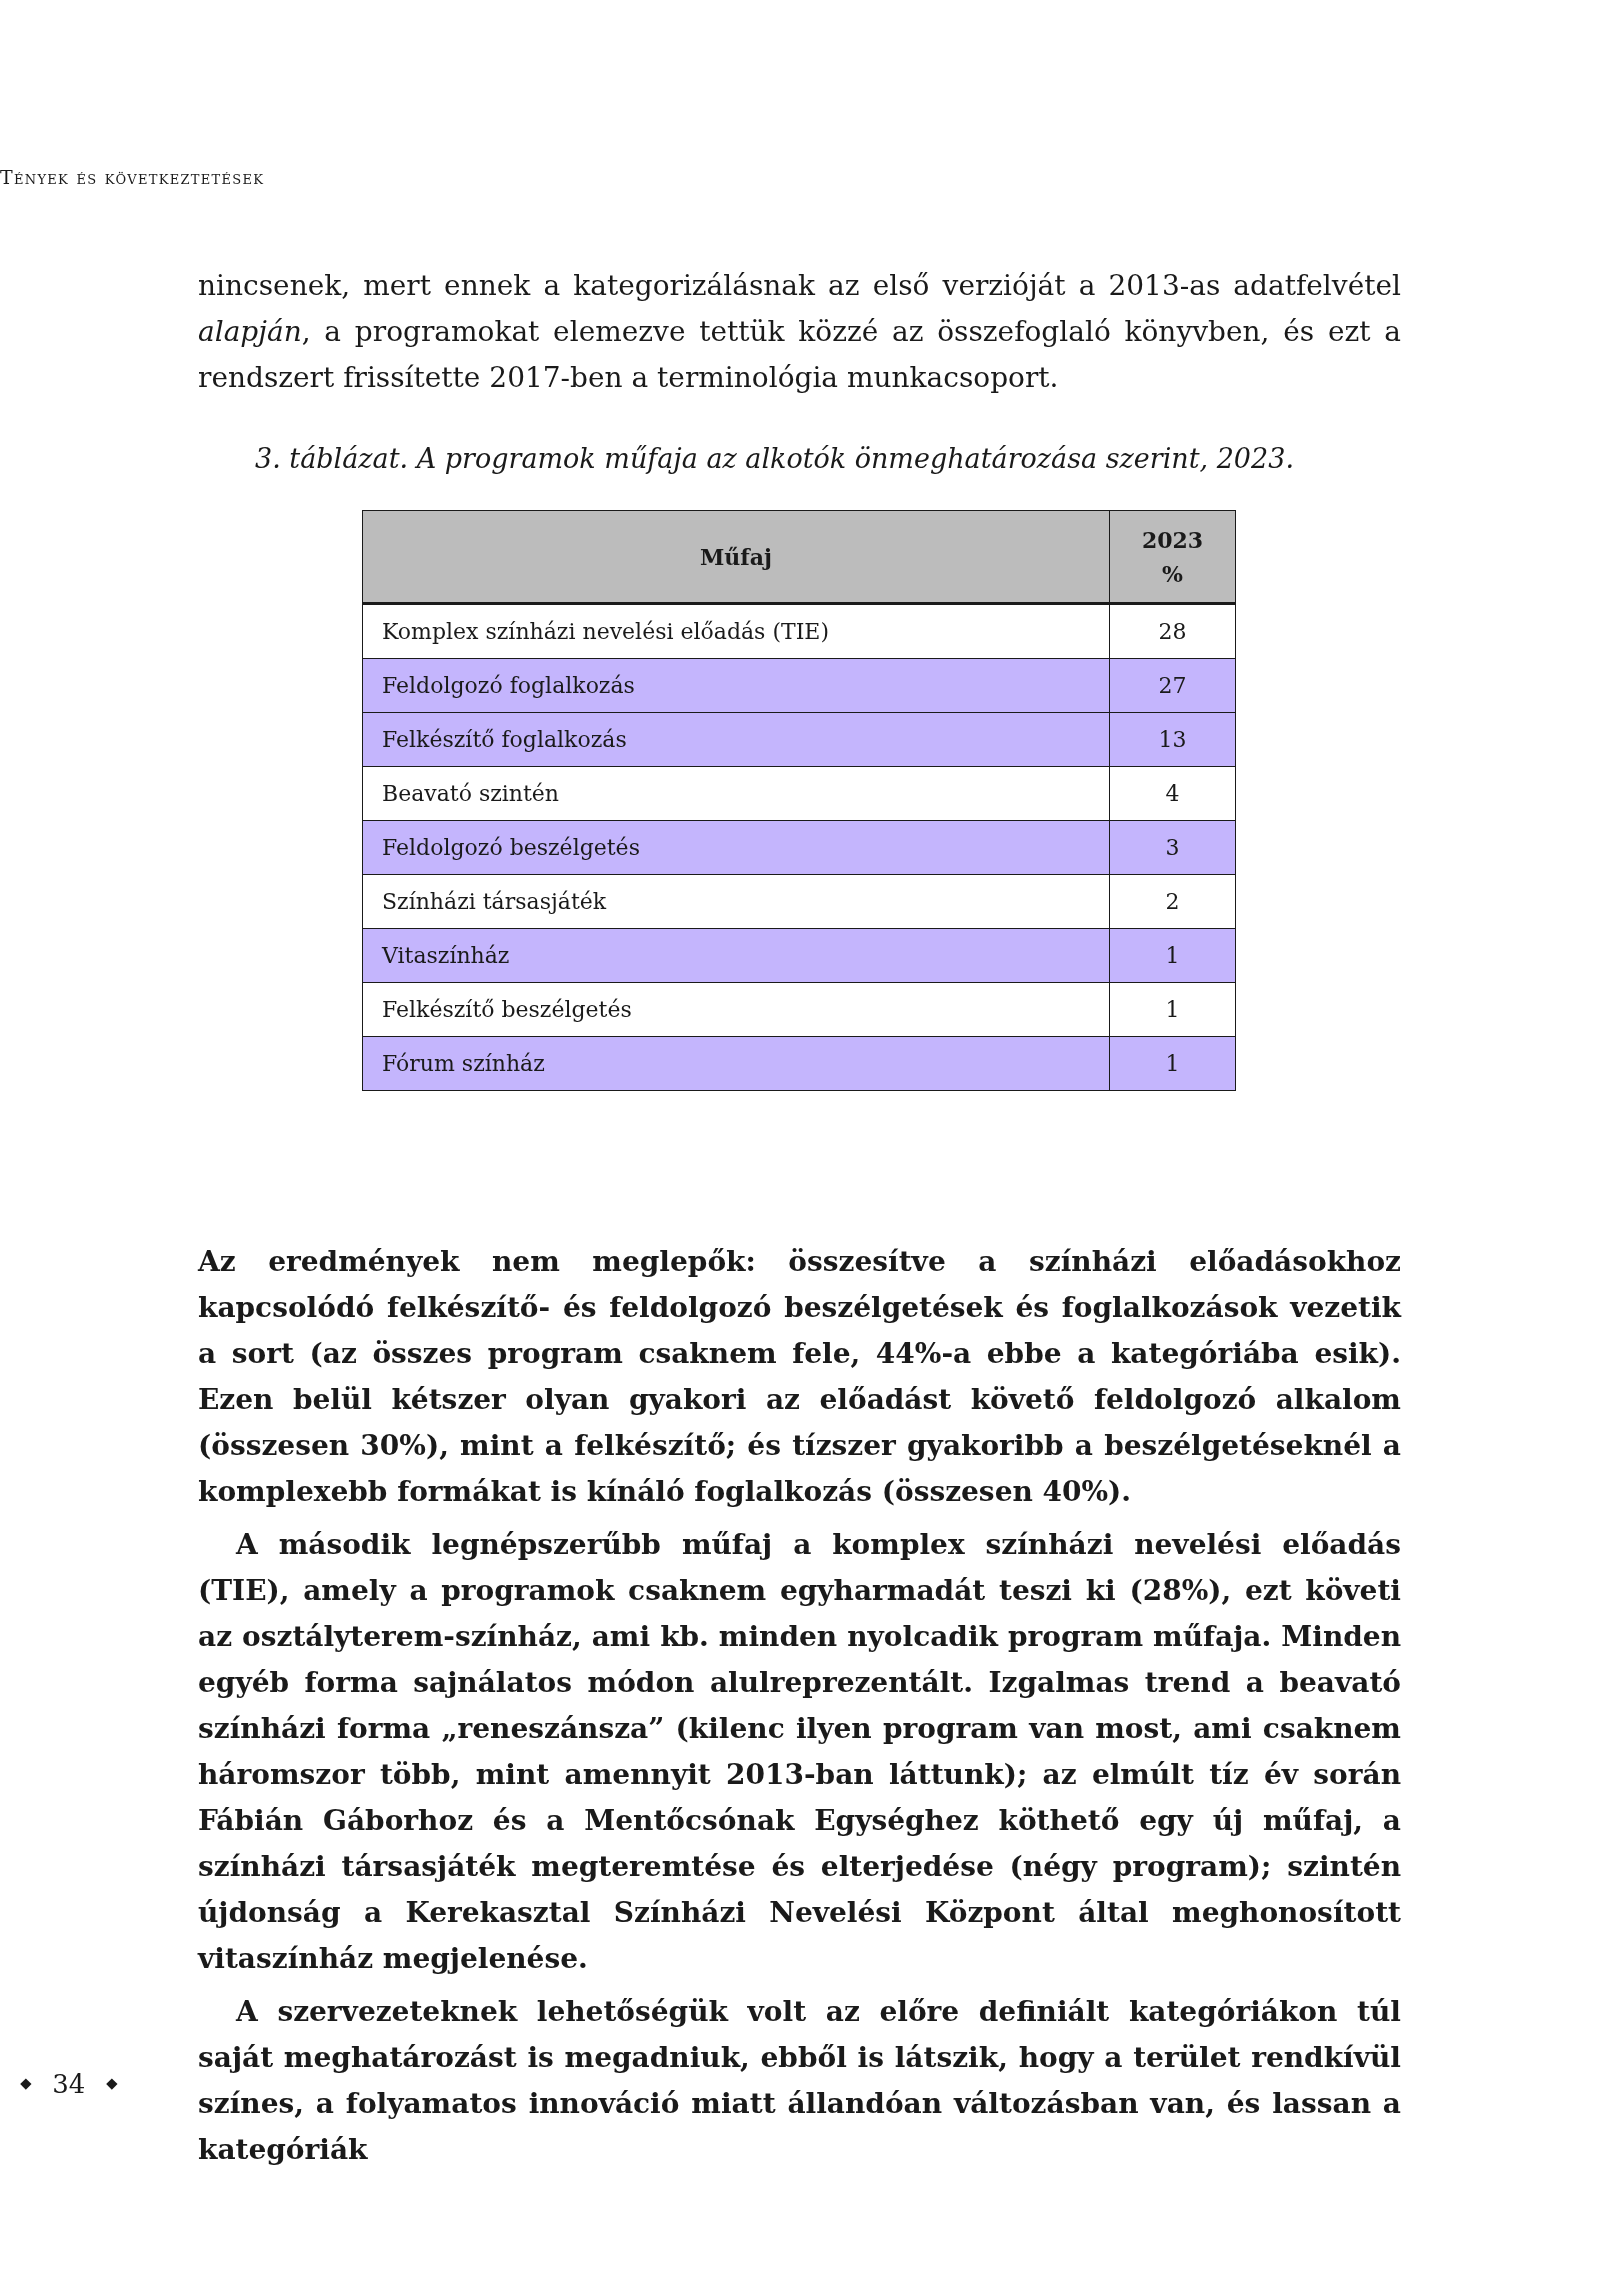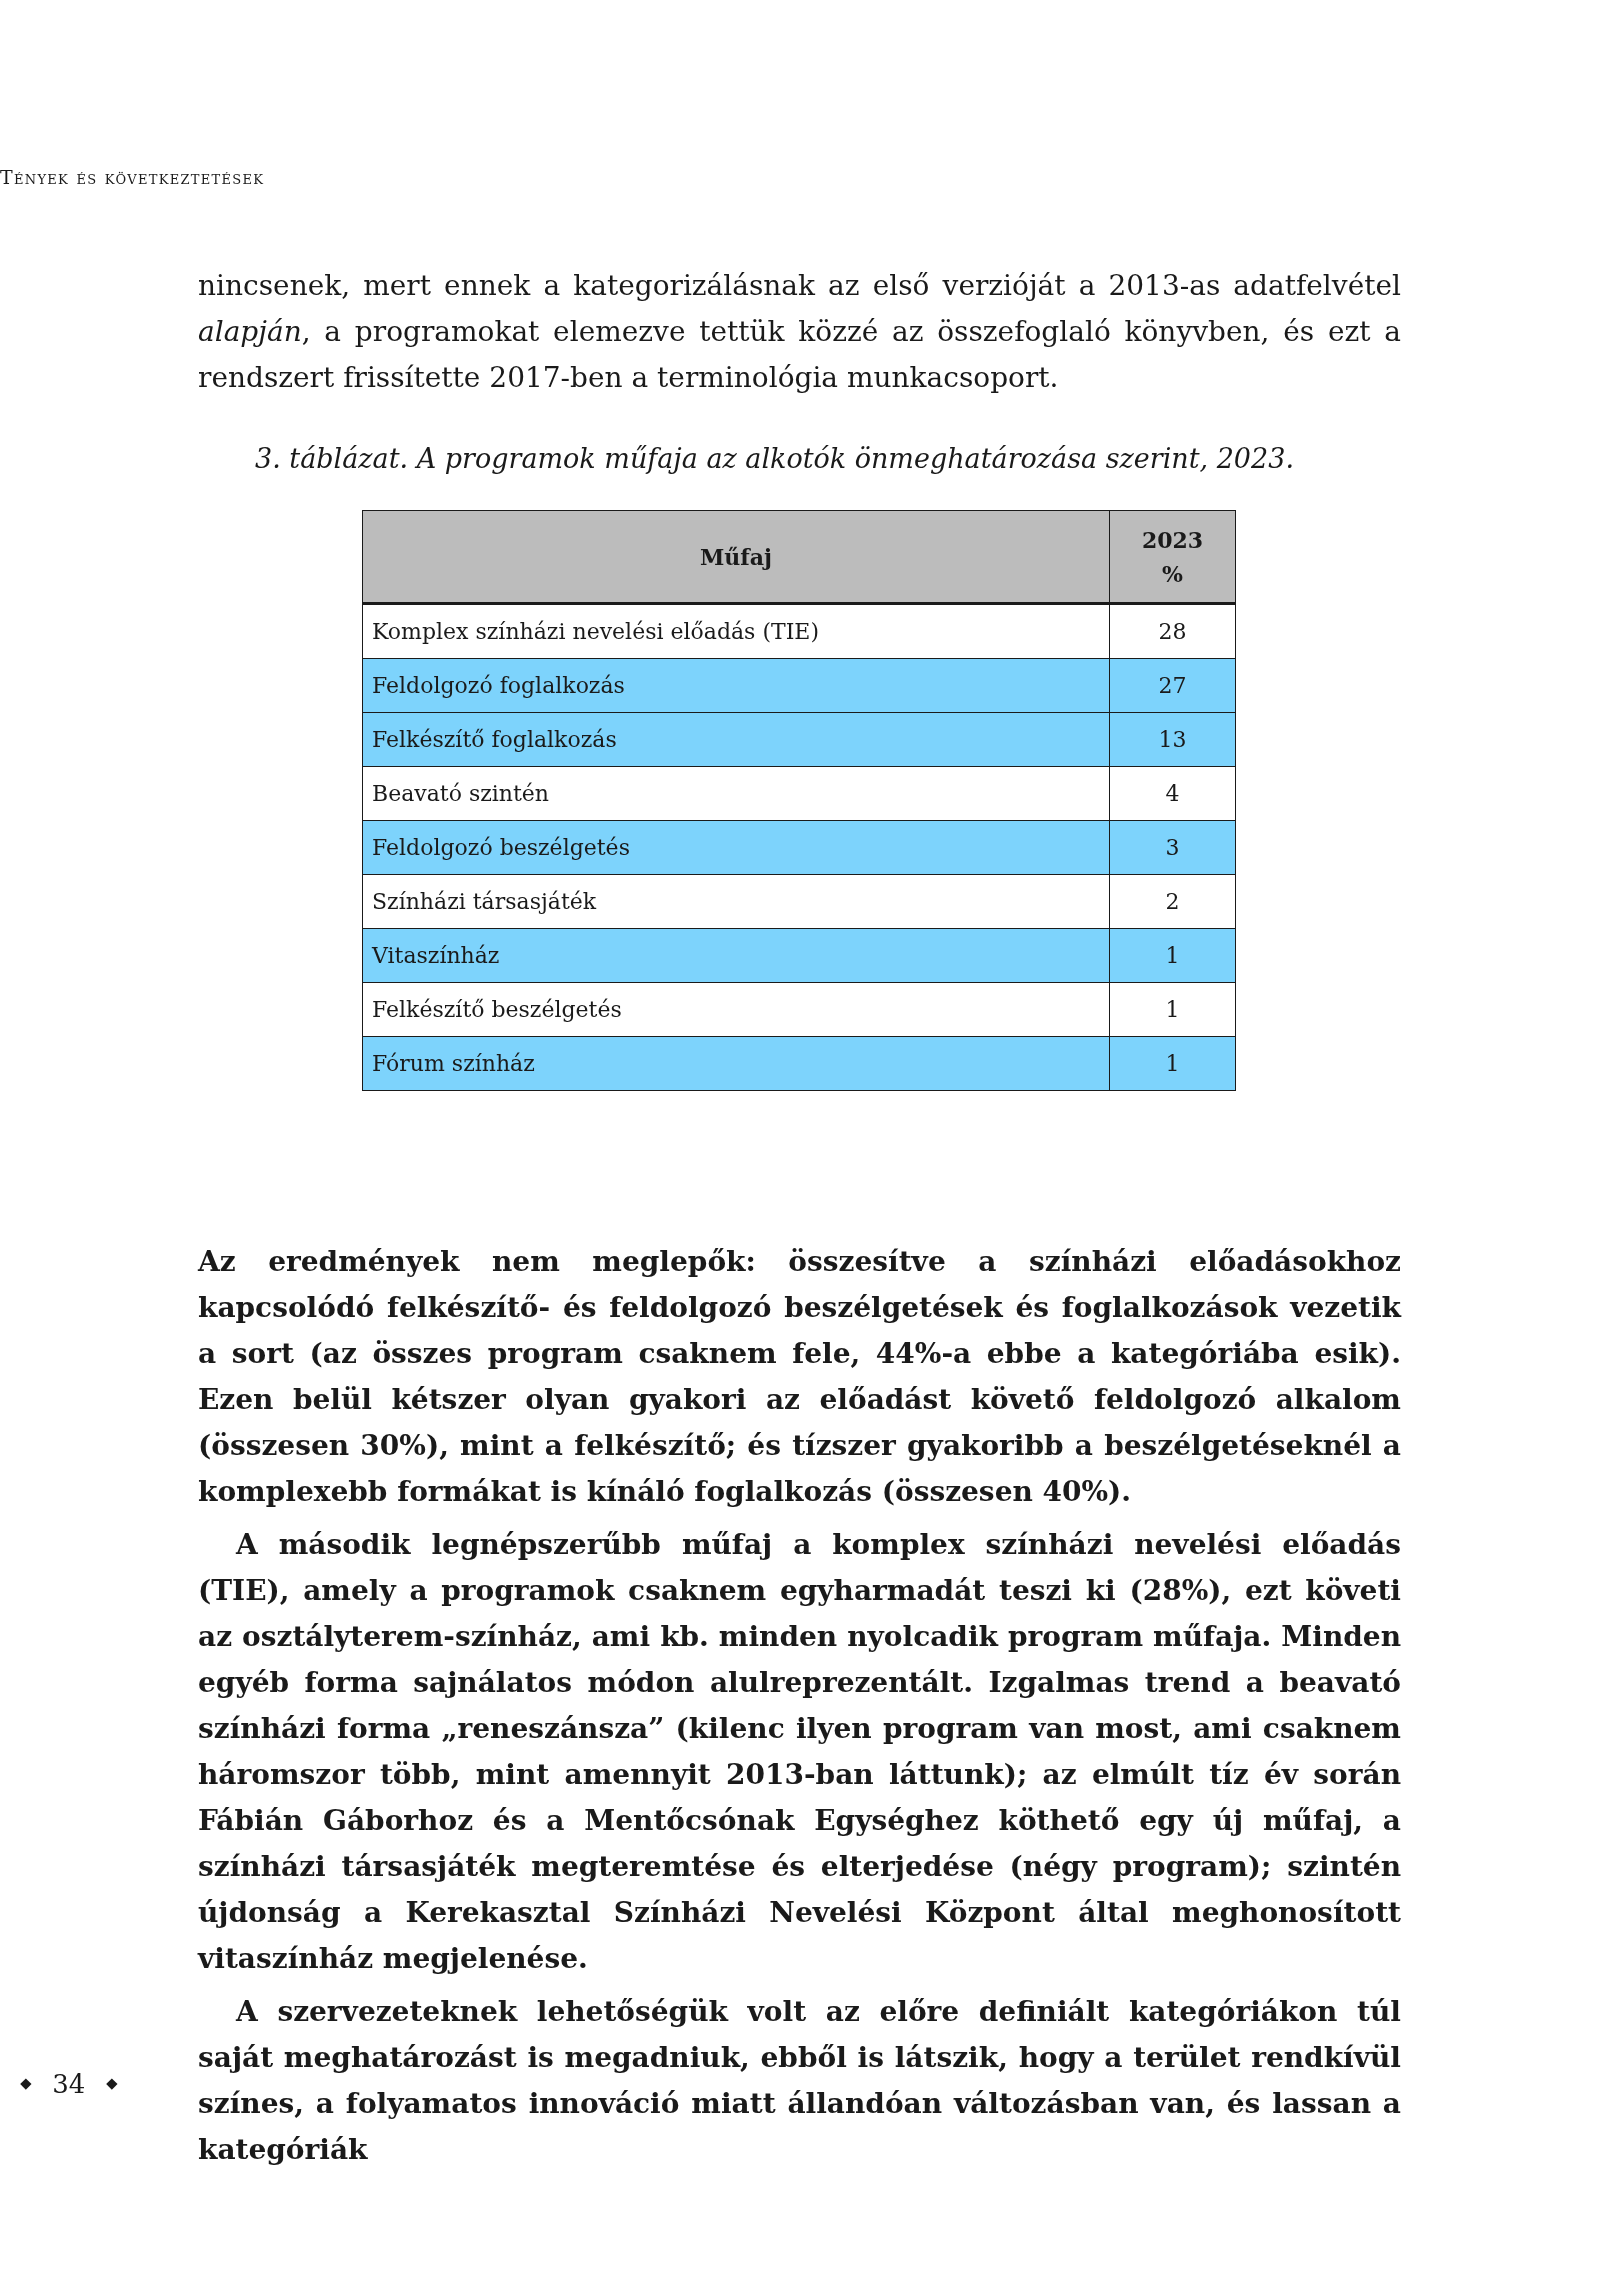--- a/index.html
+++ b/index.html
@@ -11,23 +11,23 @@
                text-align:justify; }
   .body-text p { margin:7px; text-align:justify; }
   .body-text p.indent { text-indent:38px; }
   .p-top { top:256px; }
   .caption { position:absolute; top:443px; left:0; width:1549px; text-align:center;
              font-size:27px; font-style:italic; }
   table.genre { position:absolute; left:362px; top:510px; width:874px; border-collapse:collapse;
                 font-size:22px; }
   table.genre th, table.genre td { border:1.7px solid #1a1a1a; }
   table.genre th { background:#bcbcbc; font-weight:bold; height:89px; text-align:center; line-height:34px; }
-  table.genre td { height:53px; padding:0 9px; }
+  table.genre td { height:53px; padding:0 19px; }
   table.genre td.val { text-align:center; width:125px; padding:0; }
-  table.genre tr.alt td { background:#7dd3fc; }
+  table.genre tr.alt td { background:#c4b5fd; }
   table.genre tr.first td { border-top:3.4px solid #1a1a1a; }
   .p-bottom { top:1232px;font-weight:bold; }
   .page-number { position:absolute; top:2069px; left:0; width:1605px; font-size:26px; }
   .bullet { display:inline-block; width:7.7px; height:7.7px; background:#1a1a1a; transform:rotate(45deg);
             vertical-align:middle; margin:0 22.3px; position:relative; top:-2.6px; }
   em { font-style:italic; }
 </style>
 </head>
 <body>
 

